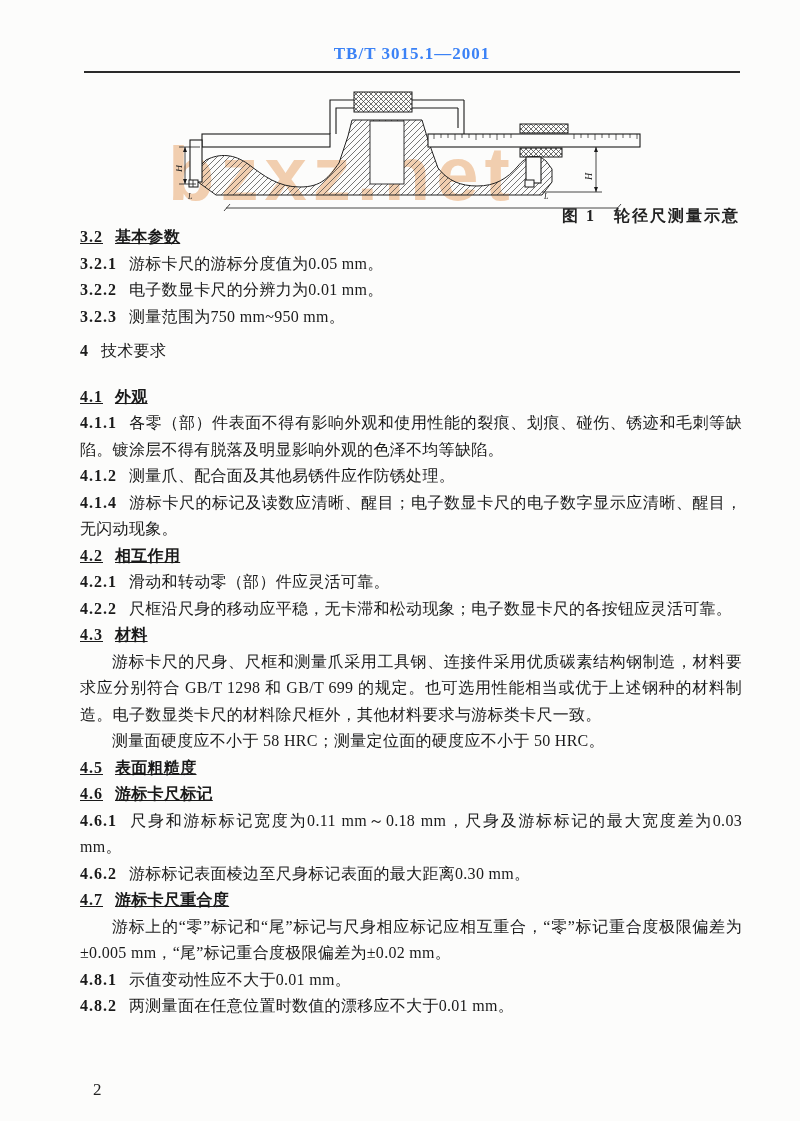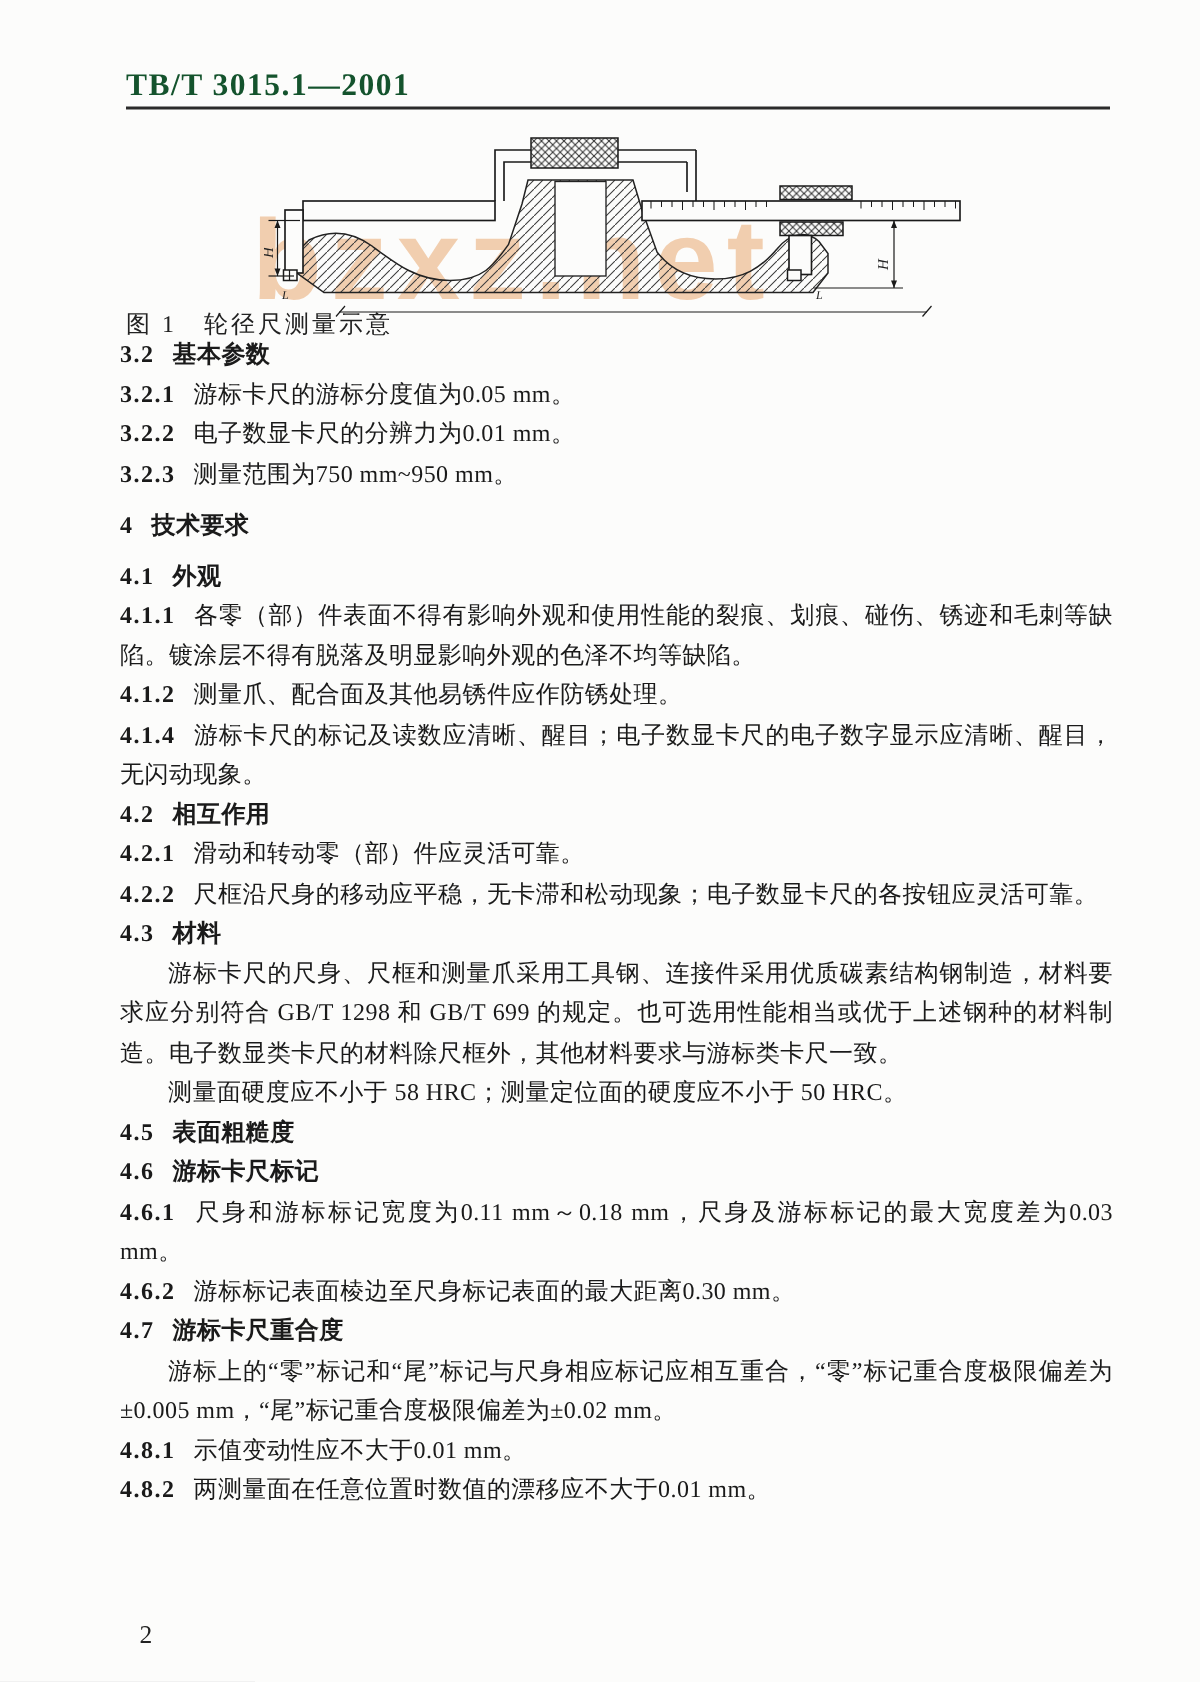--- a/index.html
+++ b/index.html
@@ -7,53 +7,53 @@
     position:relative;
     width:800px;height:1121px;
     margin:0 auto;
     background:#fcfcfb;
     overflow:hidden;
     font-family:"Liberation Serif","DejaVu Serif",serif;
     color:#1a1a1a;
   }
   .header-line{
     position:absolute;left:84px;top:44px;width:656px;
-    font-size:21px;font-weight:bold;
-    letter-spacing:1px;color:#14532d;
+    text-align:center;font-size:17px;font-weight:bold;
+    letter-spacing:1px;color:#3b82f6;
   }
   .header-rule{
     position:absolute;left:84px;top:71px;width:656px;height:2px;
     background:#2a2a2a;
   }
   .watermark{
     position:absolute;left:168px;top:136px;z-index:1;
     font-family:"Liberation Sans","DejaVu Sans",sans-serif;
     font-size:76px;font-weight:bold;letter-spacing:6px;
     color:#e8a265;opacity:.5;line-height:1;
     user-select:none;
   }
   .figure-svg{
     position:absolute;left:176px;top:84px;z-index:2;
   }
   .figure-caption{
     position:absolute;left:84px;top:206px;width:656px;z-index:3;
-    text-align:left;font-size:16px;font-weight:normal;
+    text-align:right;font-size:16px;font-weight:bold;
     letter-spacing:2px;color:#222;
   }
   .clauses{
     position:absolute;left:80px;top:224px;width:662px;z-index:3;
   }
   .clause{
     margin:0;padding:0;
     font-size:16px;line-height:26.5px;letter-spacing:.3px;
     text-align:justify;
   }
   .clause b{margin-right:12px;letter-spacing:1px;}
-  .clause.heading{font-weight:bold;}
-  .clause.chapter{font-weight:bold;margin:8px 0 7px 0;}
+  .clause.heading{font-weight:bold;text-decoration:underline;}
+  .clause.chapter{font-weight:normal;margin:8px 0 19px 0;}
   .clause.indent{text-indent:2em;}
   .clause sub{font-size:11px;}
   .page-number{
     position:absolute;left:93px;top:1080px;z-index:3;
     font-size:17px;color:#222;
   }
   svg text{
     font-family:"Liberation Serif","DejaVu Serif",serif;
     fill:#222;
   }

